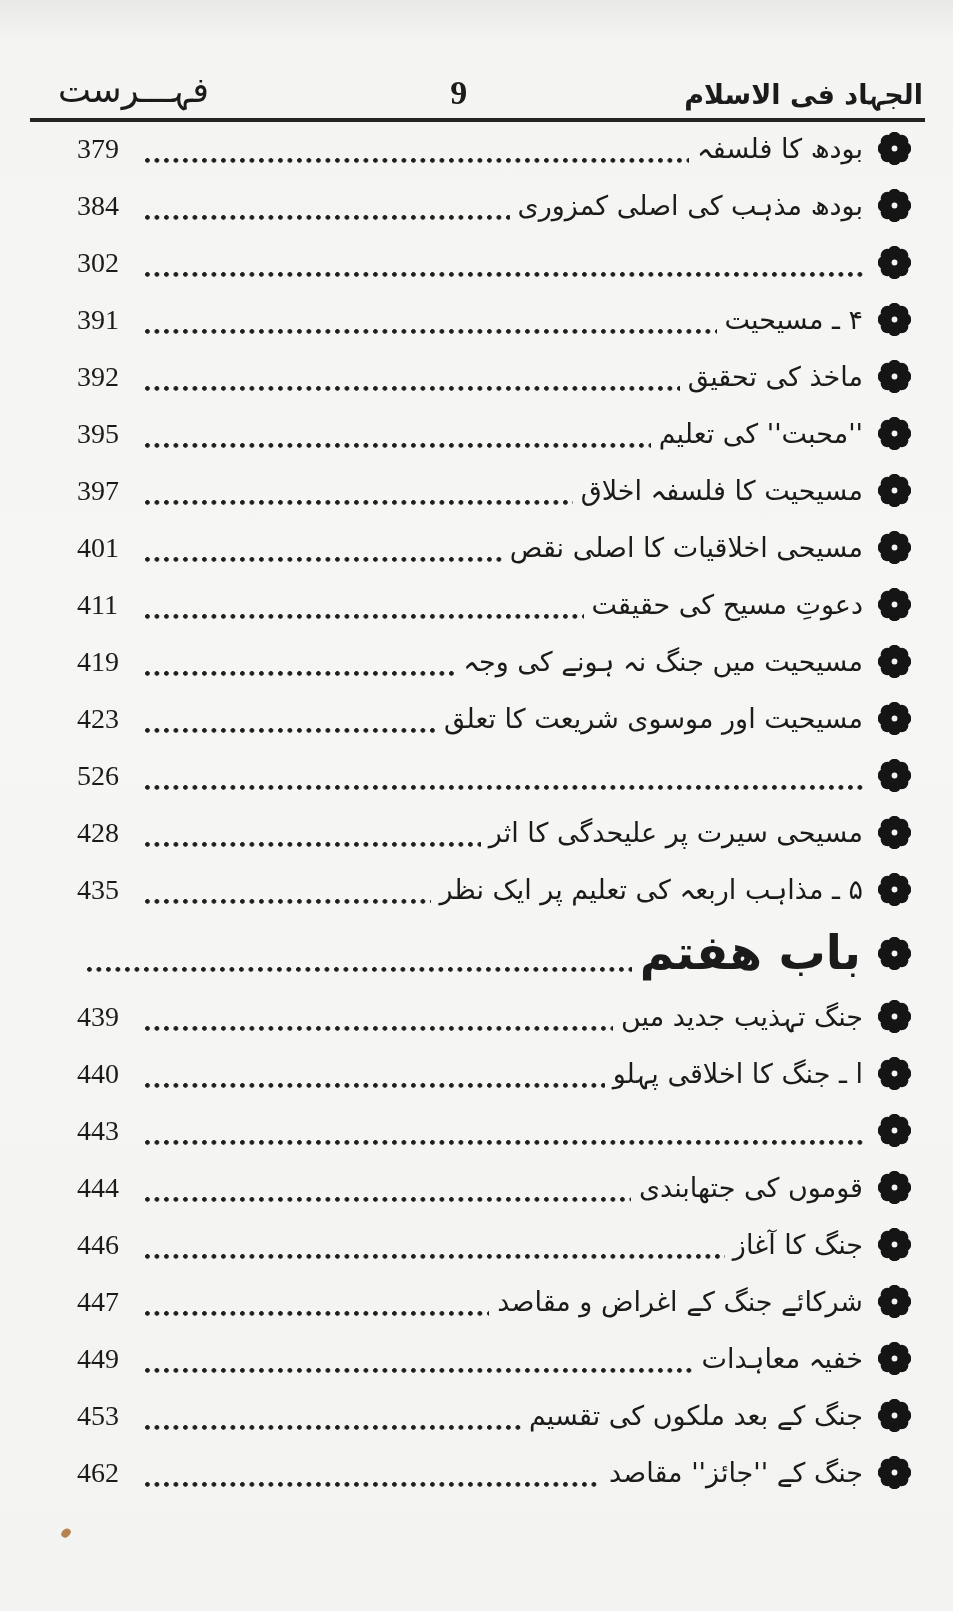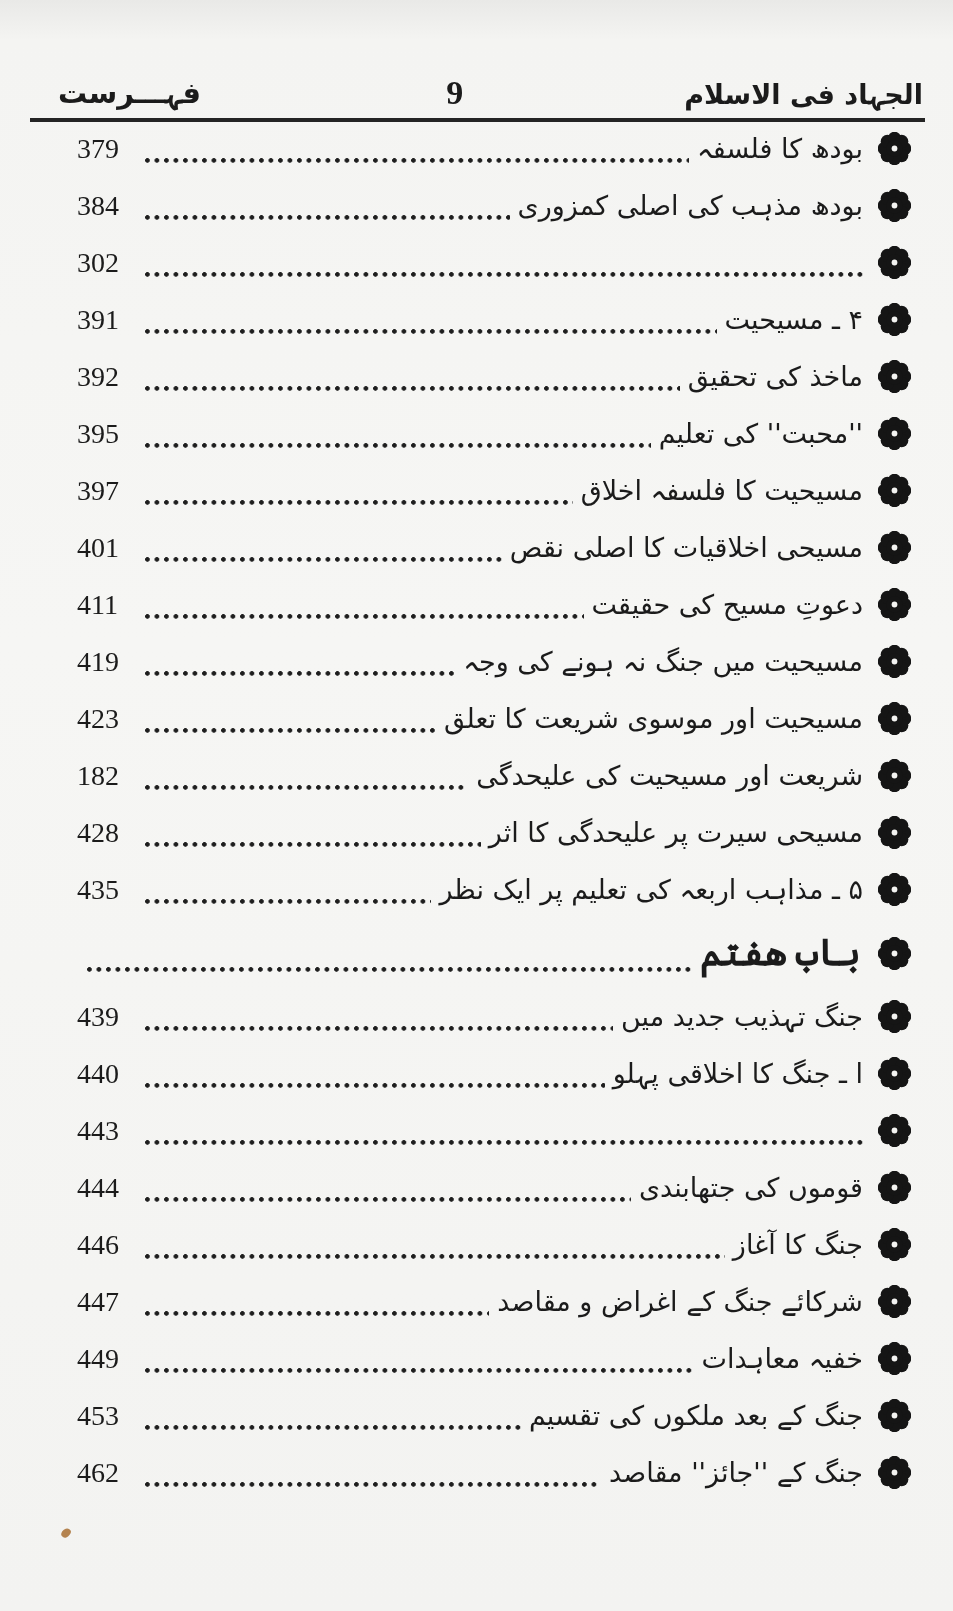--- a/index.html
+++ b/index.html
@@ -43,22 +43,22 @@
   }
   .header-page-number {
     font-family: "Liberation Serif", serif;
     font-weight: bold;
     font-size: 34px;
     line-height: 1;
     direction: ltr;
     transform: translateX(12px);
   }
   .contents-label {
-    font-size: 29px;
-    font-weight: bold;
+    font-size: 35px;
+    font-weight: normal;
     padding-inline-end: 28px;
   }
   
   .toc {
     position: absolute;
     top: 120px;
     left: 0;
     right: 0;
   }
   .row {
@@ -102,24 +102,23 @@
     flex: 0 0 auto;
     min-width: 58px;
     direction: ltr;
     text-align: left;
     font-family: "Liberation Serif", serif;
     font-size: 28px;
     line-height: 1;
   }
   .row.chapter { height: 70px; }
   .row.chapter .title {
-    font-size: 37px;
+    font-size: 47px;
     font-weight: bold;
     margin-inline-start: 12px;
-    font-family: Liberation Serif, serif;
   }
   .row.chapter .pagenum { min-width: 0; }
   .row.chapter .leader { margin-bottom: 16px; }
   
   .paper-speck {
     position: absolute;
     left: 62px;
     top: 1528px;
     width: 8px;
     height: 10px;
@@ -381,23 +380,22 @@
           <circle cx="6.84" cy="17.16" r="4.9"></circle>
           <circle cx="4.7" cy="12" r="4.9"></circle>
           <circle cx="6.84" cy="6.84" r="4.9"></circle>
           <circle cx="12" cy="4.7" r="4.9"></circle>
           <circle cx="17.16" cy="6.84" r="4.9"></circle>
           <circle cx="12" cy="12" r="6"></circle>
         </g>
         <circle cx="12" cy="12" r="2.1" fill="#f3f3f1"></circle>
       </svg>
     </span>
-    <span class="title">شریعت اور مسیحیت کی علیحدگی</span>
-    <span class="leader"></span>
-    <span class="pagenum">182</span>
+    <span class="leader"></span>
+    <span class="pagenum">526</span>
   </div>
       <div class="row">
     <span class="bullet">
       <svg viewBox="0 0 24 24" width="33" height="33" aria-hidden="true">
         <g fill="#151515">
           <circle cx="19.3" cy="12" r="4.9"></circle>
           <circle cx="17.16" cy="17.16" r="4.9"></circle>
           <circle cx="12" cy="19.3" r="4.9"></circle>
           <circle cx="6.84" cy="17.16" r="4.9"></circle>
           <circle cx="4.7" cy="12" r="4.9"></circle>

